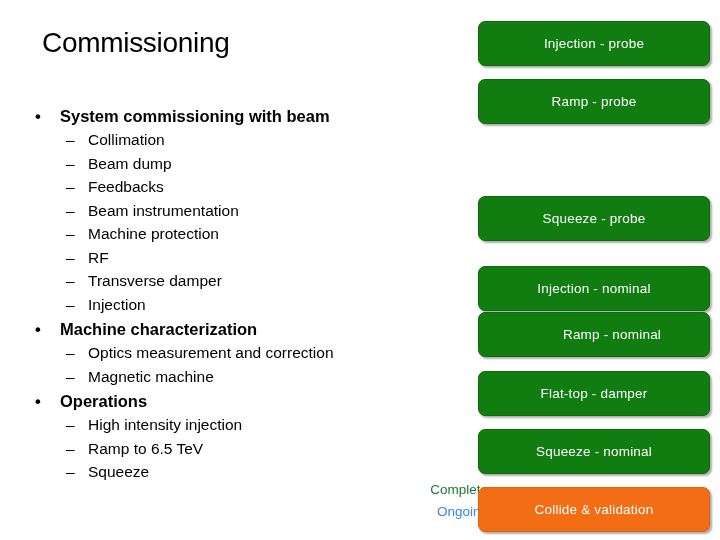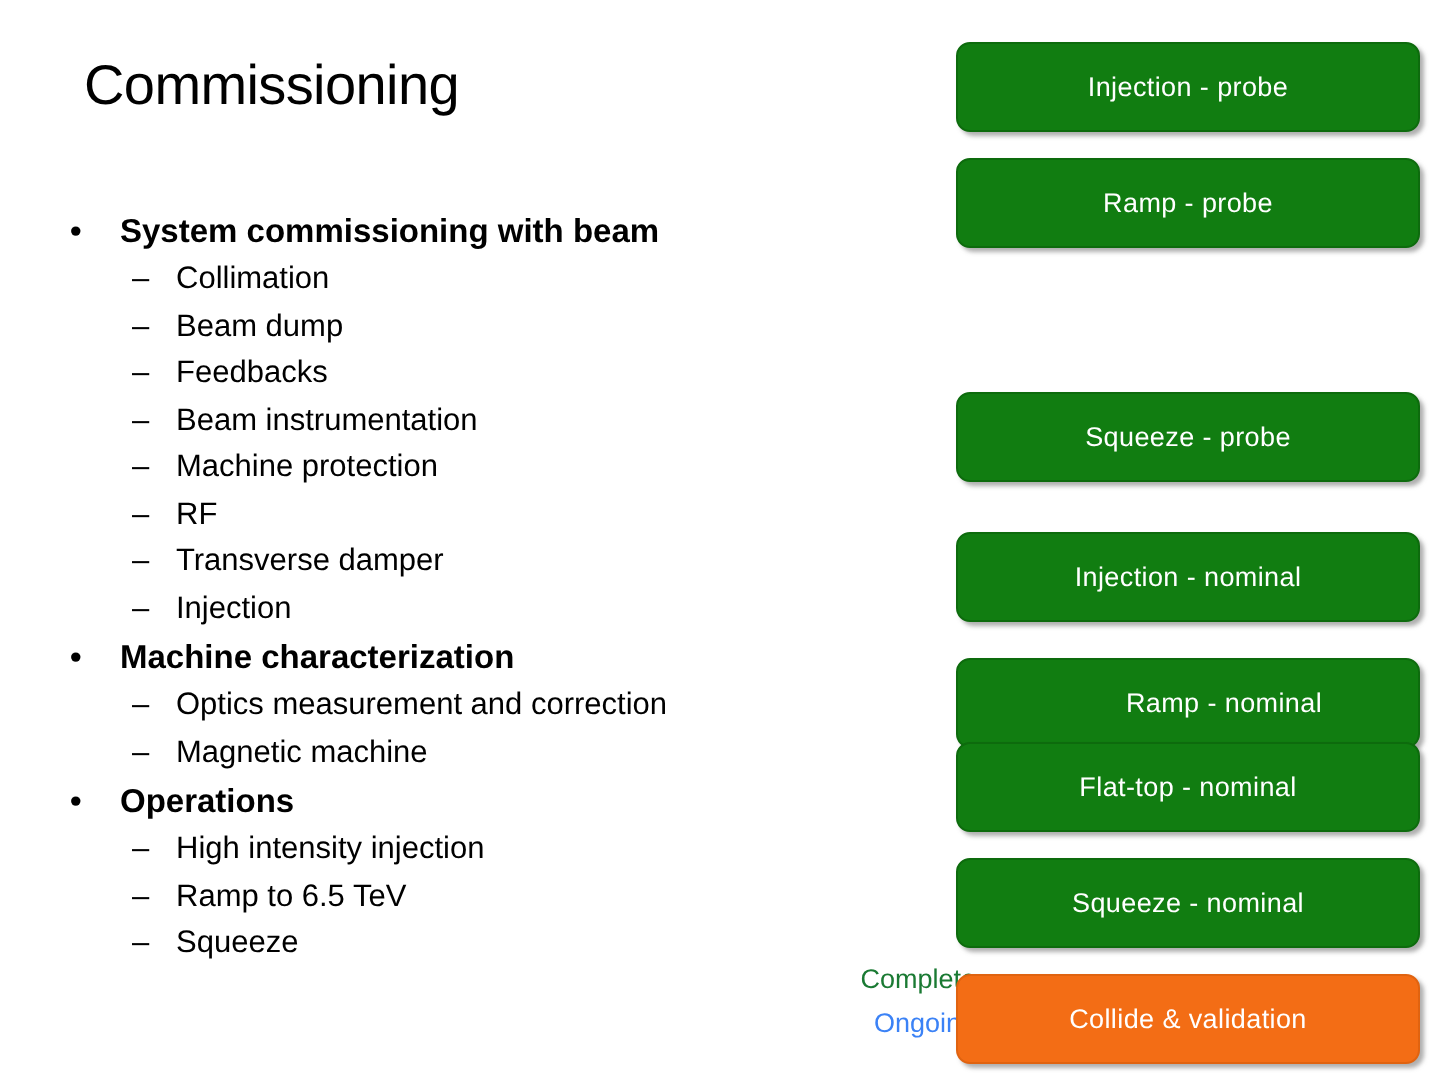--- a/index.html
+++ b/index.html
@@ -160,25 +160,25 @@
       </div>
       <div class="status-btn status-complete" style="top: 58px;">
         <span>Ramp - probe</span>
       </div>
       <div class="status-btn status-complete" style="top: 175px;">
         <span>Squeeze - probe</span>
       </div>
       <div class="status-btn status-complete" style="top: 245px;">
         <span>Injection - nominal</span>
       </div>
-      <div class="status-btn status-complete" style="top: 308px; padding-left: 36px;">
+      <div class="status-btn status-complete" style="top: 291px; padding-left: 36px;">
         <span>Ramp - nominal</span>
       </div>
       <div class="status-btn status-complete" style="top: 350px;">
-        <span>Flat-top - nominal</span>
+        <span>Flat-top - damper</span>
       </div>
       <div class="status-btn status-complete" style="top: 408px;">
         <span>Squeeze - nominal</span>
       </div>
       <div class="status-btn status-ongoing" style="top: 466px;">
         <span>Collide &amp; validation</span>
       </div>
     </div>
 
 </div>

